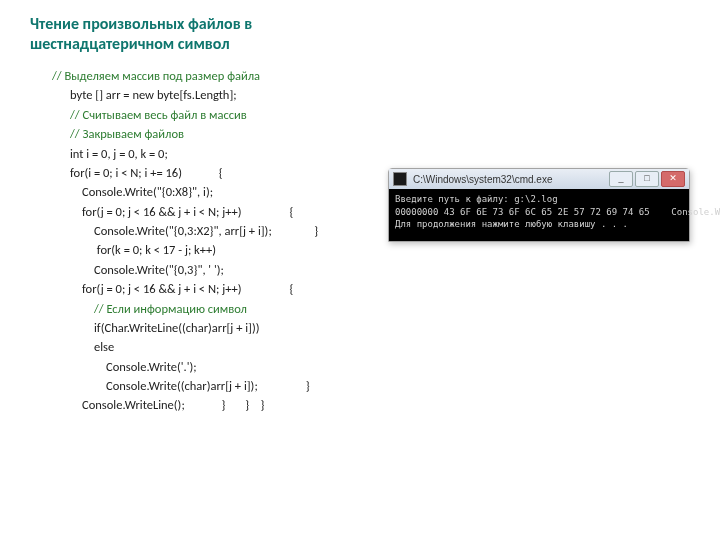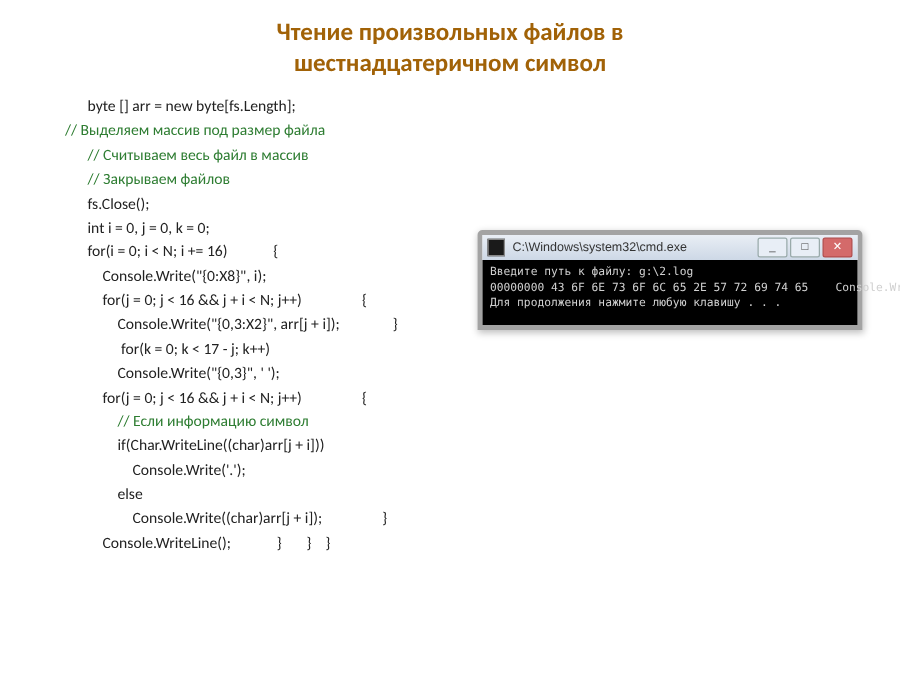--- a/index.html
+++ b/index.html
@@ -6,46 +6,46 @@
     margin: 0;
     padding: 14px 30px 20px 30px;
     width: 720px;
     height: 540px;
     box-sizing: border-box;
     background: #fff;
     font-family: "Calibri", "Segoe UI", Arial, sans-serif;
     position: relative;
   }
   .title {
-    text-align: center;
-    color: #a16207;
-    font-size: 20px;
+    text-align: left;
+    color: #0f766e;
+    font-size: 16px;
     font-weight: bold;
     line-height: 1.25;
     margin-bottom: 12px;
   }
   .code {
     font-size: 12.5px;
     line-height: 1.55;
     color: #222;
   }
   .code .cmt { color: #2E7D32; }
   .code .line { white-space: pre; }
   .i1 { padding-left: 40px; }
   .i2 { padding-left: 52px; }
   .i3 { padding-left: 64px; }
   .i4 { padding-left: 76px; }
 
   
   .console-wrap {
     position: absolute;
-    top: 184px;
+    top: 168px;
     right: 30px;
     width: 300px;
-    border: 4px solid #a3a3a3;
+    border: 1px solid #a3a3a3;
     border-radius: 4px 4px 0 0;
     box-shadow: 1px 2px 6px rgba(0,0,0,0.25);
     font-family: "Segoe UI", Arial, sans-serif;
   }
   .console-titlebar {
     height: 20px;
     background: linear-gradient(#e9eef5, #cdd8e6);
     display: flex;
     align-items: center;
     padding: 0 4px;
@@ -84,37 +84,36 @@
 </style>
 </head>
 <body>
 
 <div class="title">
   <span>Чтение произвольных файлов в</span><br>
   <span>шестнадцатеричном символ</span>
 </div>
 
 <div class="code">
+  <div class="line cmt" style="padding-left:22px">// Выделяем массив под размер файла</div>
   <div class="line i1">byte [] arr = new byte[fs.Length];</div>
-  <div class="line cmt" style="padding-left:22px">// Выделяем массив под размер файла</div>
   <div class="line cmt i1">// Считываем весь файл в массив</div>
   <div class="line cmt i1">// Закрываем файлов</div>
-  <div class="line i1">fs.Close();</div>
   <div class="line i1">int i = 0, j = 0, k = 0;</div>
   <div class="line i1">for(i = 0; i &lt; N; i += 16)             {</div>
   <div class="line i2">Console.Write("{0:X8}", i);</div>
   <div class="line i2">for(j = 0; j &lt; 16 &amp;&amp; j + i &lt; N; j++)                 {</div>
   <div class="line i3">Console.Write("{0,3:X2}", arr[j + i]);               }</div>
   <div class="line i3"> for(k = 0; k &lt; 17 - j; k++)</div>
   <div class="line i3">Console.Write("{0,3}", ' ');</div>
   <div class="line i2">for(j = 0; j &lt; 16 &amp;&amp; j + i &lt; N; j++)                 {</div>
   <div class="line cmt i3">// Если информацию символ</div>
   <div class="line i3">if(Char.WriteLine((char)arr[j + i]))</div>
+  <div class="line i3">else</div>
   <div class="line i4">Console.Write('.');</div>
-  <div class="line i3">else</div>
   <div class="line i4">Console.Write((char)arr[j + i]);                 }</div>
   <div class="line i2">Console.WriteLine();             }       }    }</div>
 </div>
 
 <div class="console-wrap">
   <div class="console-titlebar">
     <span class="icon-app"></span>
     <span class="ttl">C:\Windows\system32\cmd.exe</span>
     <span class="winbtn">_</span>
     <span class="winbtn">□</span>

